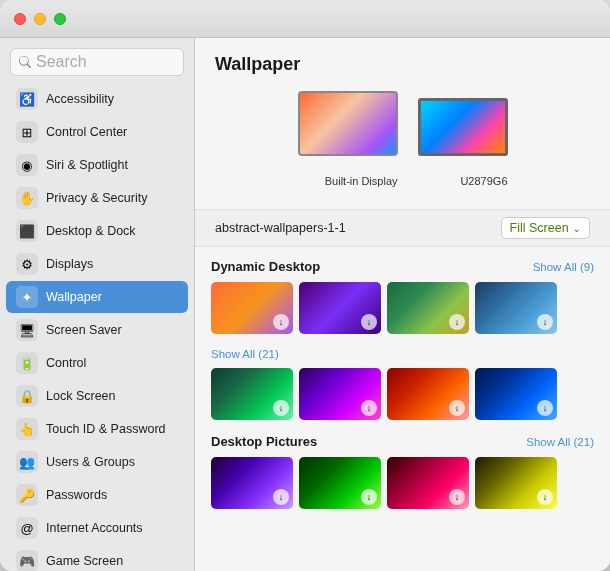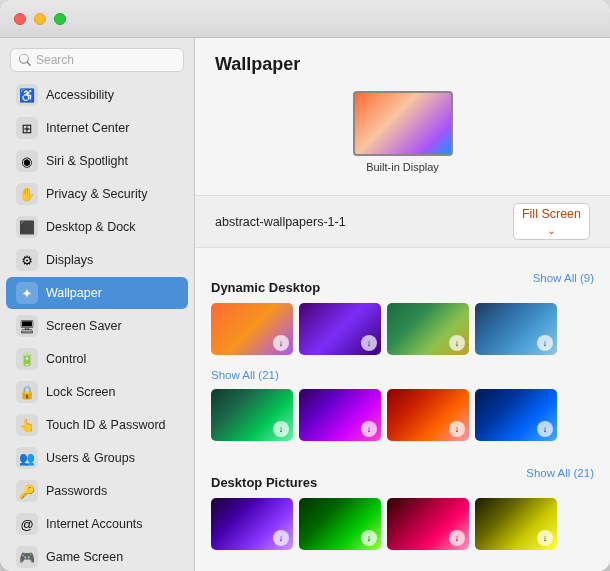--- a/index.html
+++ b/index.html
@@ -74,21 +74,21 @@
     .search-icon-svg {
       width: 12px;
       height: 12px;
       color: #888;
       flex-shrink: 0;
     }
     .search-input {
       border: none;
       background: transparent;
       outline: none;
-      font-size: 12px;
+      font-size: 16px;
       color: #333;
       width: 100%;
     }
     .search-input::placeholder { color: #aaa; }
     .sidebar-item {
       display: flex;
       align-items: center;
       padding: 5px 10px;
       cursor: pointer;
       border-radius: 6px;
@@ -134,22 +134,22 @@
     .display-preview {
       display: flex;
       align-items: flex-end;
       justify-content: center;
       gap: 20px;
       padding: 16px 0 12px 0;
     }
     .display-item {
       display: flex;
       flex-direction: column;
-      align-items: center;
-      gap: 5px;
+      align-items: flex-end;
+      gap: 19px;
     }
     .laptop-frame {
       border: 2px solid #888;
       border-radius: 4px;
       overflow: hidden;
       position: relative;
     }
     .monitor-frame {
       border: 3px solid #666;
       border-radius: 3px;
@@ -170,47 +170,45 @@
     }
     .wallpaper-name {
       font-size: 12.5px;
       color: #222;
     }
     .fill-screen-select {
       display: flex;
       align-items: center;
       gap: 4px;
       font-size: 12.5px;
-      color: #c2410c;
+      color: #4d7c0f;
       background: white;
       border: 1px solid #ccc;
       border-radius: 5px;
       padding: 3px 8px;
       cursor: pointer;
-      flex-direction: column;
     }
     .gallery-area {
       flex: 1;
       overflow-y: auto;
       padding: 12px 16px;
     }
     .gallery-area::-webkit-scrollbar { width: 6px; }
     .gallery-area::-webkit-scrollbar-thumb { background: #bbb; border-radius: 3px; }
     .gallery-section { margin-bottom: 14px; }
     .section-header {
       display: flex;
       justify-content: space-between;
       align-items: center;
       margin-bottom: 8px;
     }
     .section-title {
       font-size: 13px;
       font-weight: 600;
       color: #1a1a1a;
-      margin-top: 20px;
     }
     .show-all {
       font-size: 11.5px;
       color: #4a90d9;
       cursor: pointer;
     }
     .thumb-grid {
       display: flex;
       gap: 6px;
       overflow: hidden;
@@ -276,21 +274,21 @@
         <input class="search-input" type="text" placeholder="Search" style="">
       </div>
 
       <div id="sidebar-items-container">
           <div class="sidebar-item">
             <div class="icon-circle" style="background: rgba(0, 0, 0, 0.06);">♿</div>
             <span class="sidebar-label">Accessibility</span>
           </div>
           <div class="sidebar-item">
             <div class="icon-circle" style="background: rgba(0, 0, 0, 0.06);">⊞</div>
-            <span class="sidebar-label">Internet Center</span>
+            <span class="sidebar-label">Control Center</span>
           </div>
           <div class="sidebar-item">
             <div class="icon-circle" style="background: rgba(0, 0, 0, 0.06);">◉</div>
             <span class="sidebar-label">Siri &amp; Spotlight</span>
           </div>
           <div class="sidebar-item">
             <div class="icon-circle" style="background: rgba(0, 0, 0, 0.06);">✋</div>
             <span class="sidebar-label">Privacy &amp; Security</span>
           </div>
           <div class="sidebar-item">
@@ -341,20 +339,24 @@
     </div>
 
     <div class="main">
       <div class="main-header">
         <div class="main-title">Wallpaper</div>
         <div class="display-preview">
           <div class="display-item">
             <div class="laptop-frame display-bg1" style="width:100px;height:65px;border-radius:4px;"></div>
             <span class="display-label">Built-in Display</span>
           </div>
+          <div class="display-item">
+            <div class="monitor-frame display-bg2" style="width:90px;height:58px;border-radius:3px;"></div>
+            <span class="display-label">U2879G6</span>
+          </div>
         </div>
       </div>
 
       <div class="wallpaper-bar">
         <span class="wallpaper-name">abstract-wallpapers-1-1</span>
         <div class="fill-screen-select">
           <span>Fill Screen</span>
           <span style="font-size:10px;">⌄</span>
         </div>
       </div>

